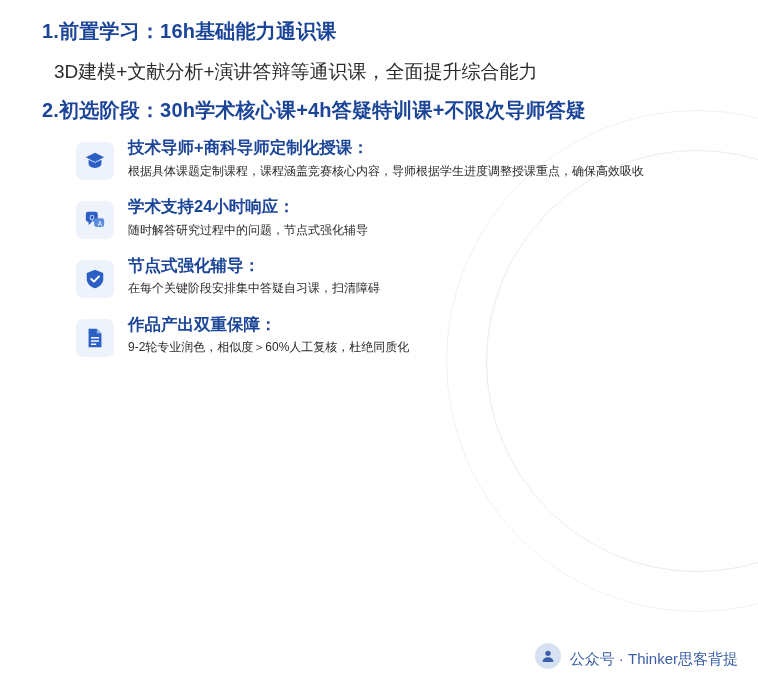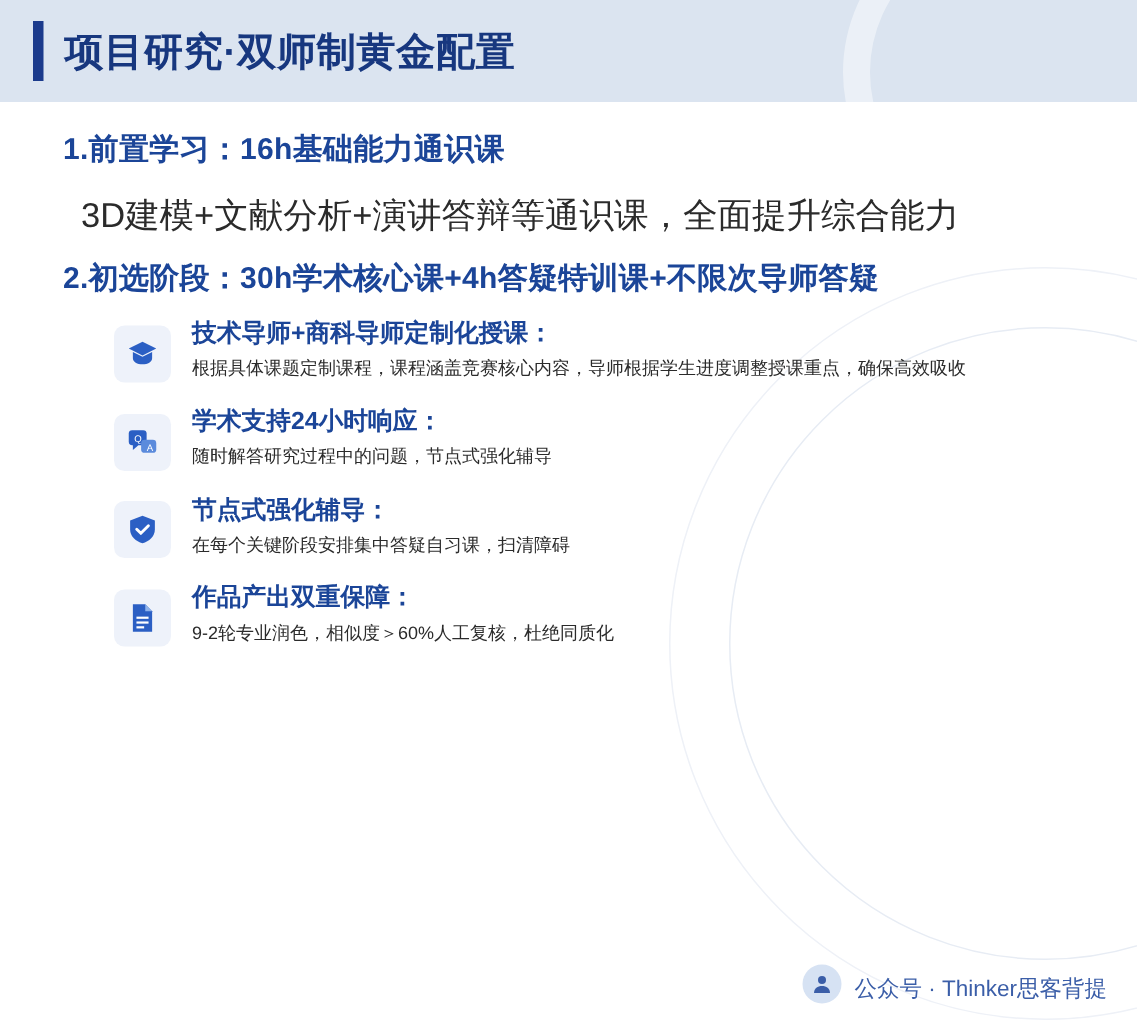--- a/index.html
+++ b/index.html
@@ -99,21 +99,21 @@
     color: #1b4598;
     margin: 10px 0 12px 12px;
     letter-spacing: 0.2px;
     white-space: nowrap;
   }
   .sec-heading.small {
     font-size: 19.5px;
   }
 
   .sec-body {
-    font-size: 23px;
+    font-size: 19px;
     color: #2b2b2b;
     margin: 0 0 10px 24px;
     line-height: 1.6;
   }
 
   
   .features {
     margin: 6px 0 6px 46px;
     position: relative;
     z-index: 1;
@@ -173,25 +173,20 @@
     font-size: 15px;
     color: #3b5ea8;
     white-space: nowrap;
   }
 </style>
 </head>
 <body>
 
 <div class="page">
 
-  <div class="header">
-    <div class="header-accent"></div>
-    <div class="header-title">项目研究·双师制黄金配置</div>
-    <div class="header-swoosh"></div>
-  </div>
 
   <div class="content">
     <div class="bg-arc"></div>
     <div class="bg-arc2"></div>
 
     <div class="sec">
       <div class="sec-heading">1.前置学习：16h基础能力通识课</div>
       <div class="sec-body">3D建模+文献分析+演讲答辩等通识课，全面提升综合能力</div>
     </div>
 

